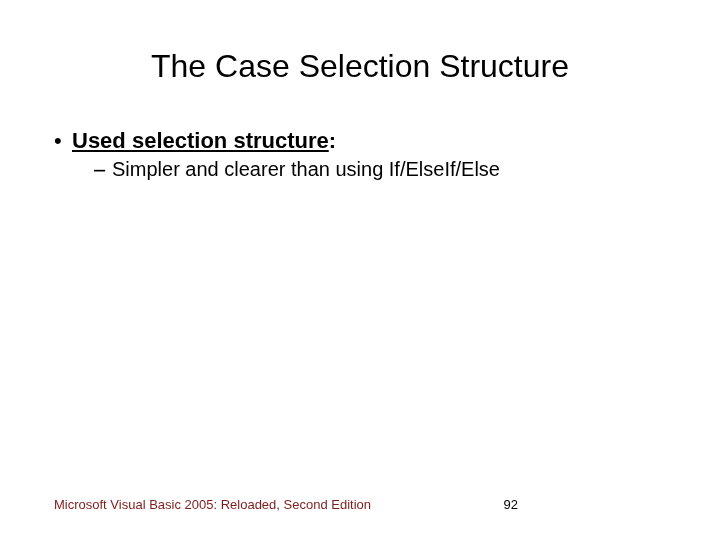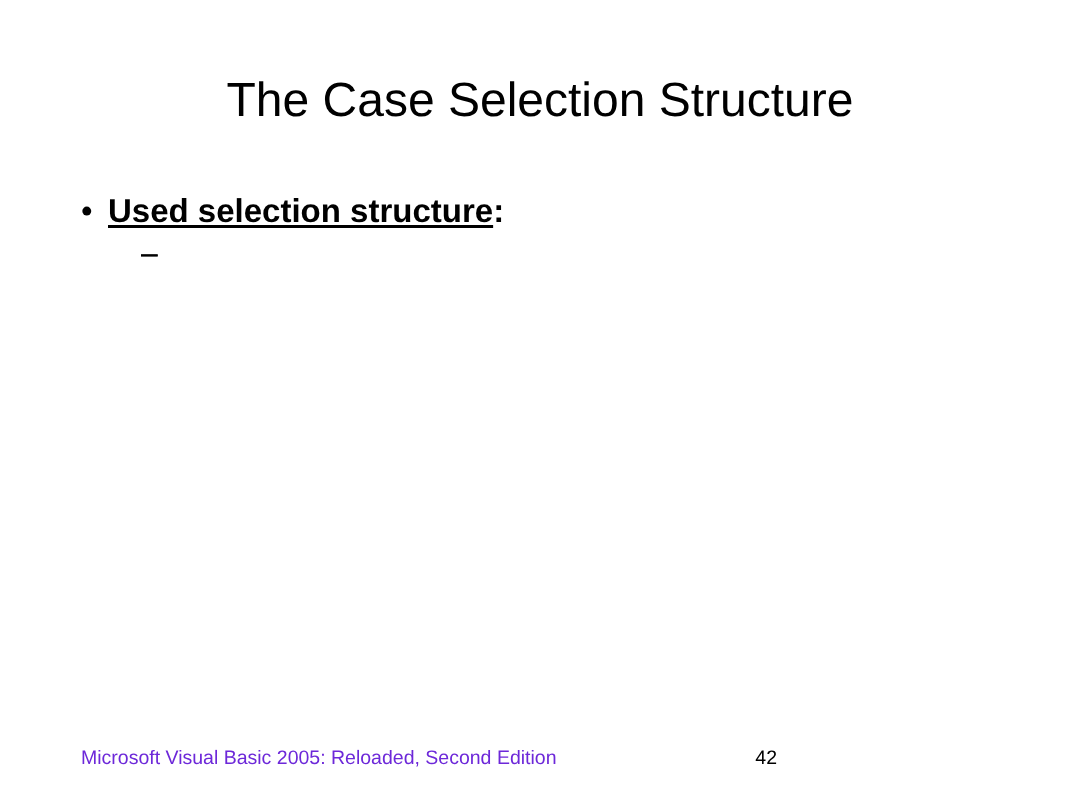--- a/index.html
+++ b/index.html
@@ -60,21 +60,21 @@
   .l2 .dash {
     position: absolute;
     left: 40px;
     top: 0;
   }
   .footer-left {
     position: absolute;
     left: 54px;
     bottom: 28px;
     font-size: 13px;
-    color: #6d28d9;
+    color: #7f1d1d;
     text-align: center;
   }
   .footer-right {
     position: absolute;
     right: 54px;
     bottom: 28px;
     font-size: 13px;
     color: #000;
   }
 </style>
@@ -91,20 +91,21 @@
       <span class="bullet">•</span>
       <span class="underline">Used selection structure</span><span>:</span>
     </div>
 
     <div class="l2">
       <span class="dash">–</span>
     </div>
 
     <div class="l2">
       <span class="dash">–</span>
+      <span>Simpler and clearer than using If/ElseIf/Else</span>
     </div>
 
   </div>
 
   <div class="footer-left">Microsoft Visual Basic 2005: Reloaded, Second Edition</div>
-  <div class="footer-right">42</div>
+  <div class="footer-right">92</div>
 
 </div>
 
 </body></html>

